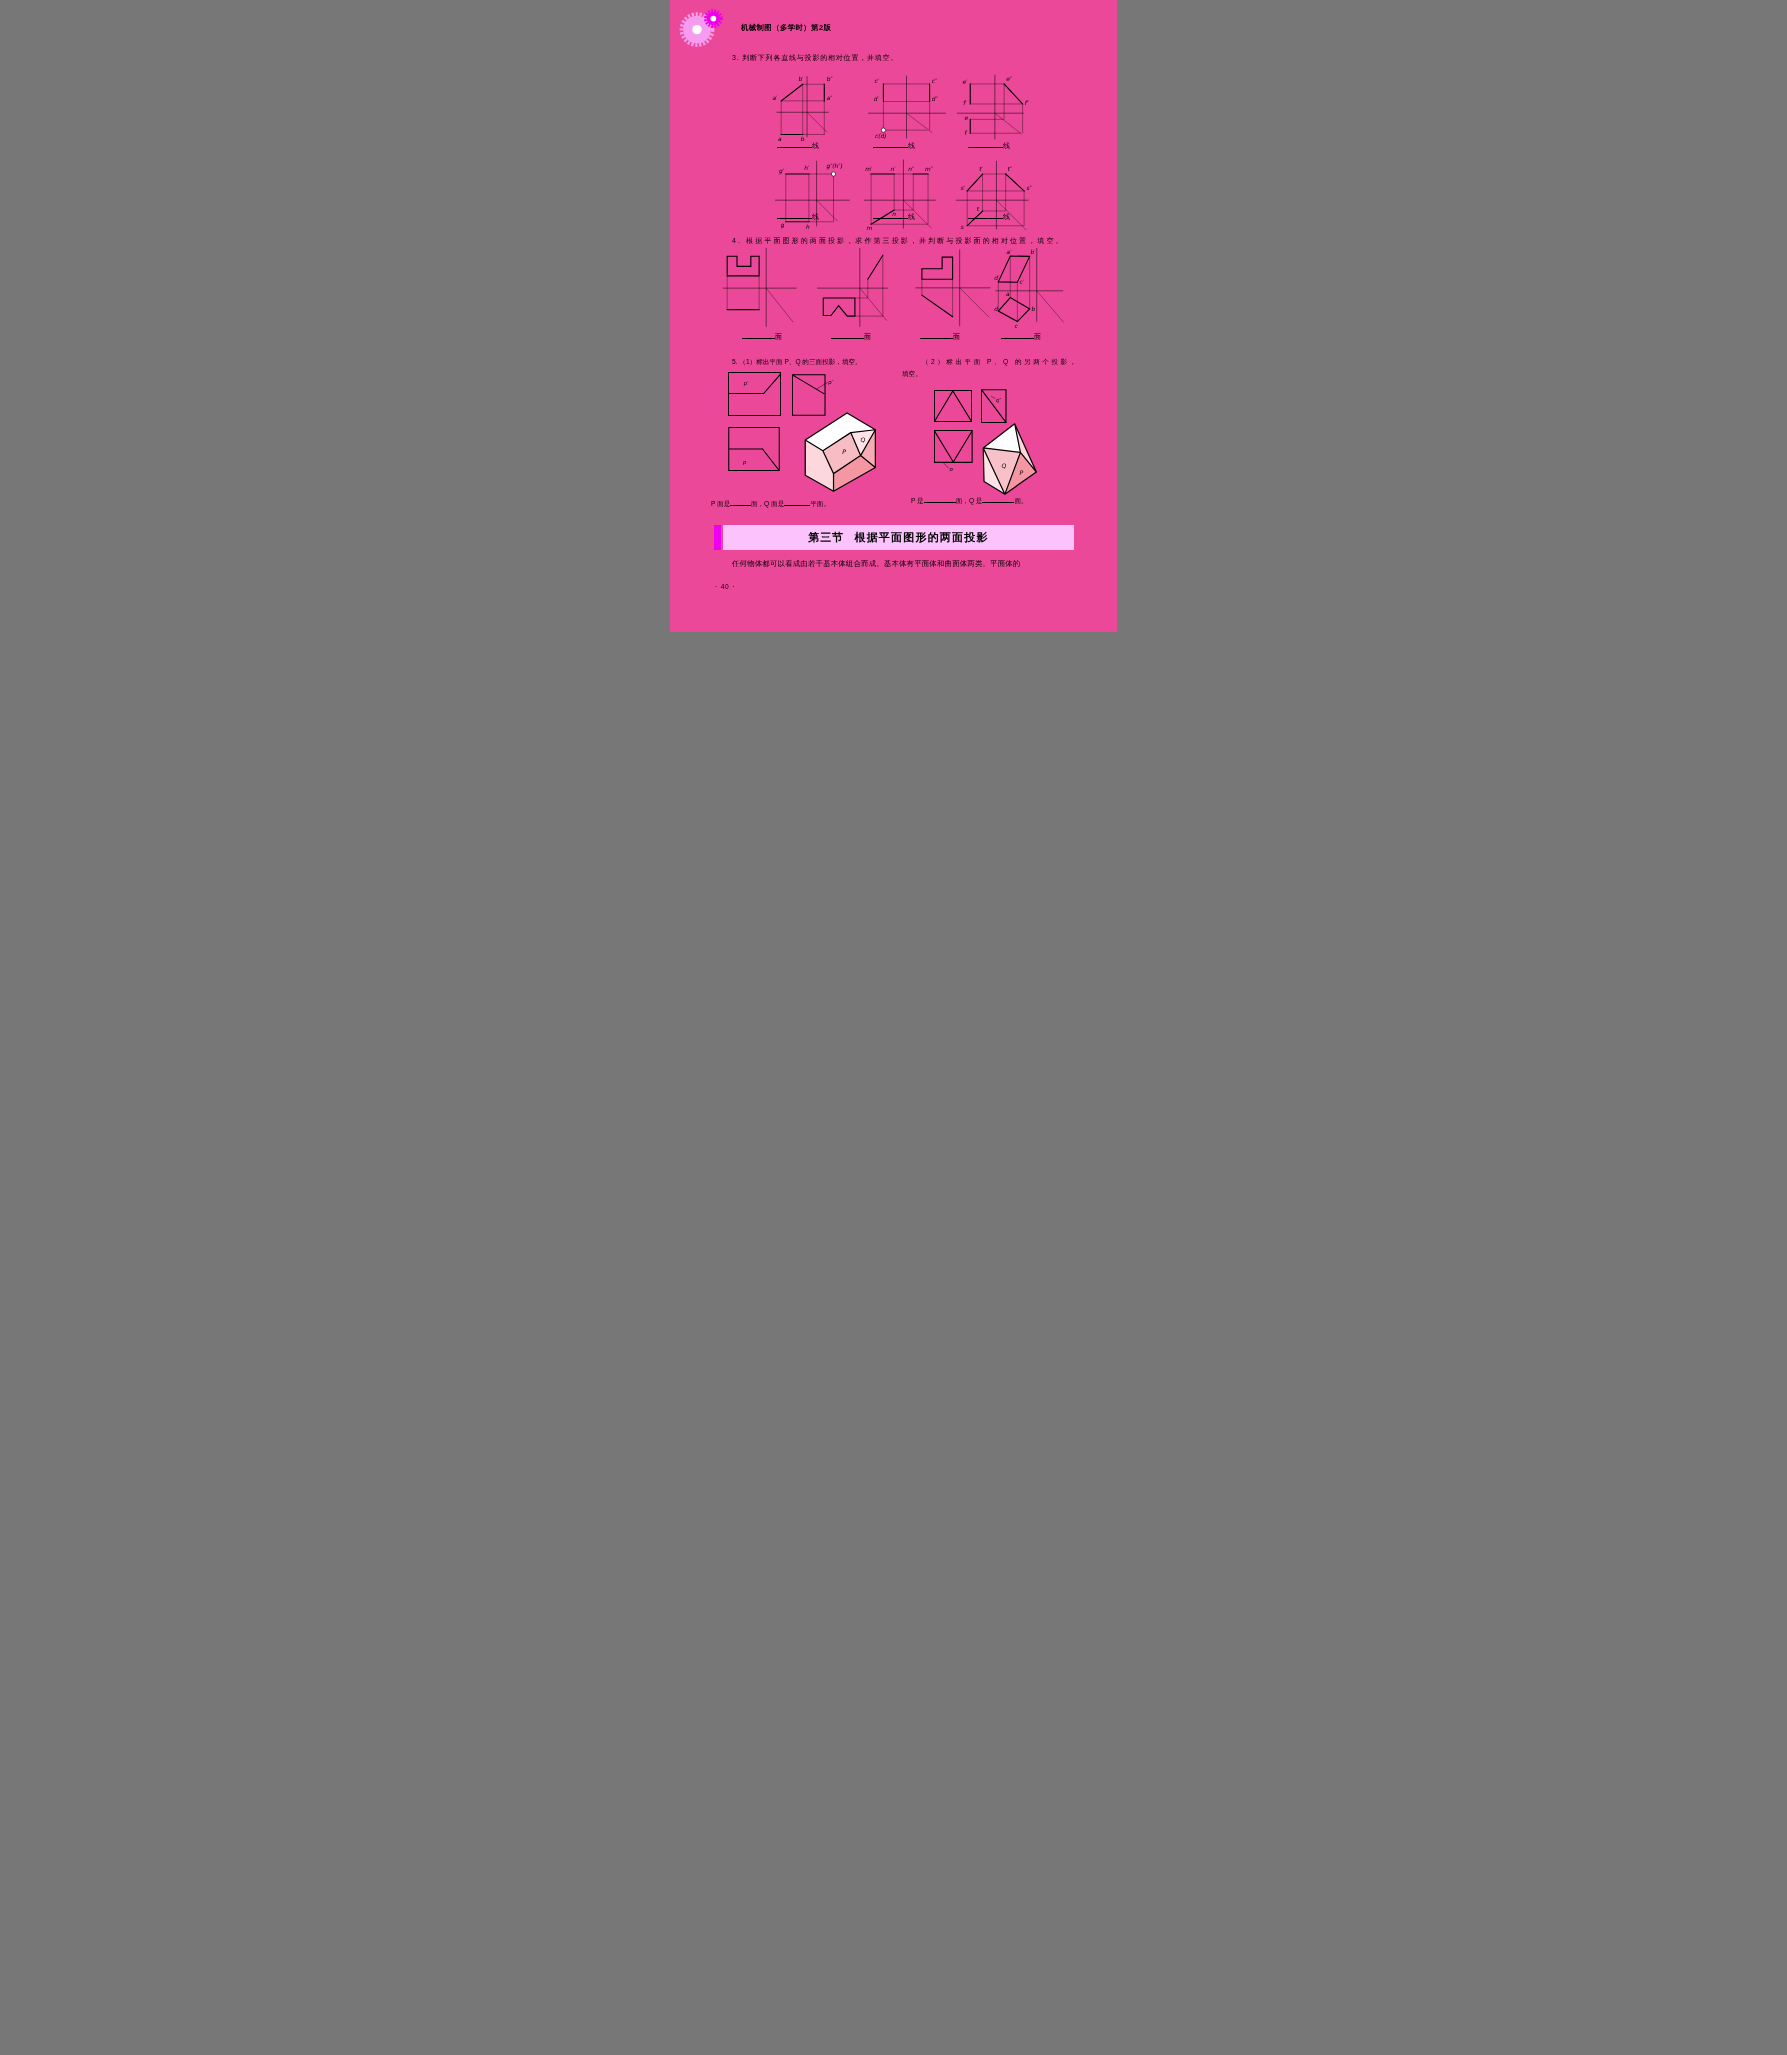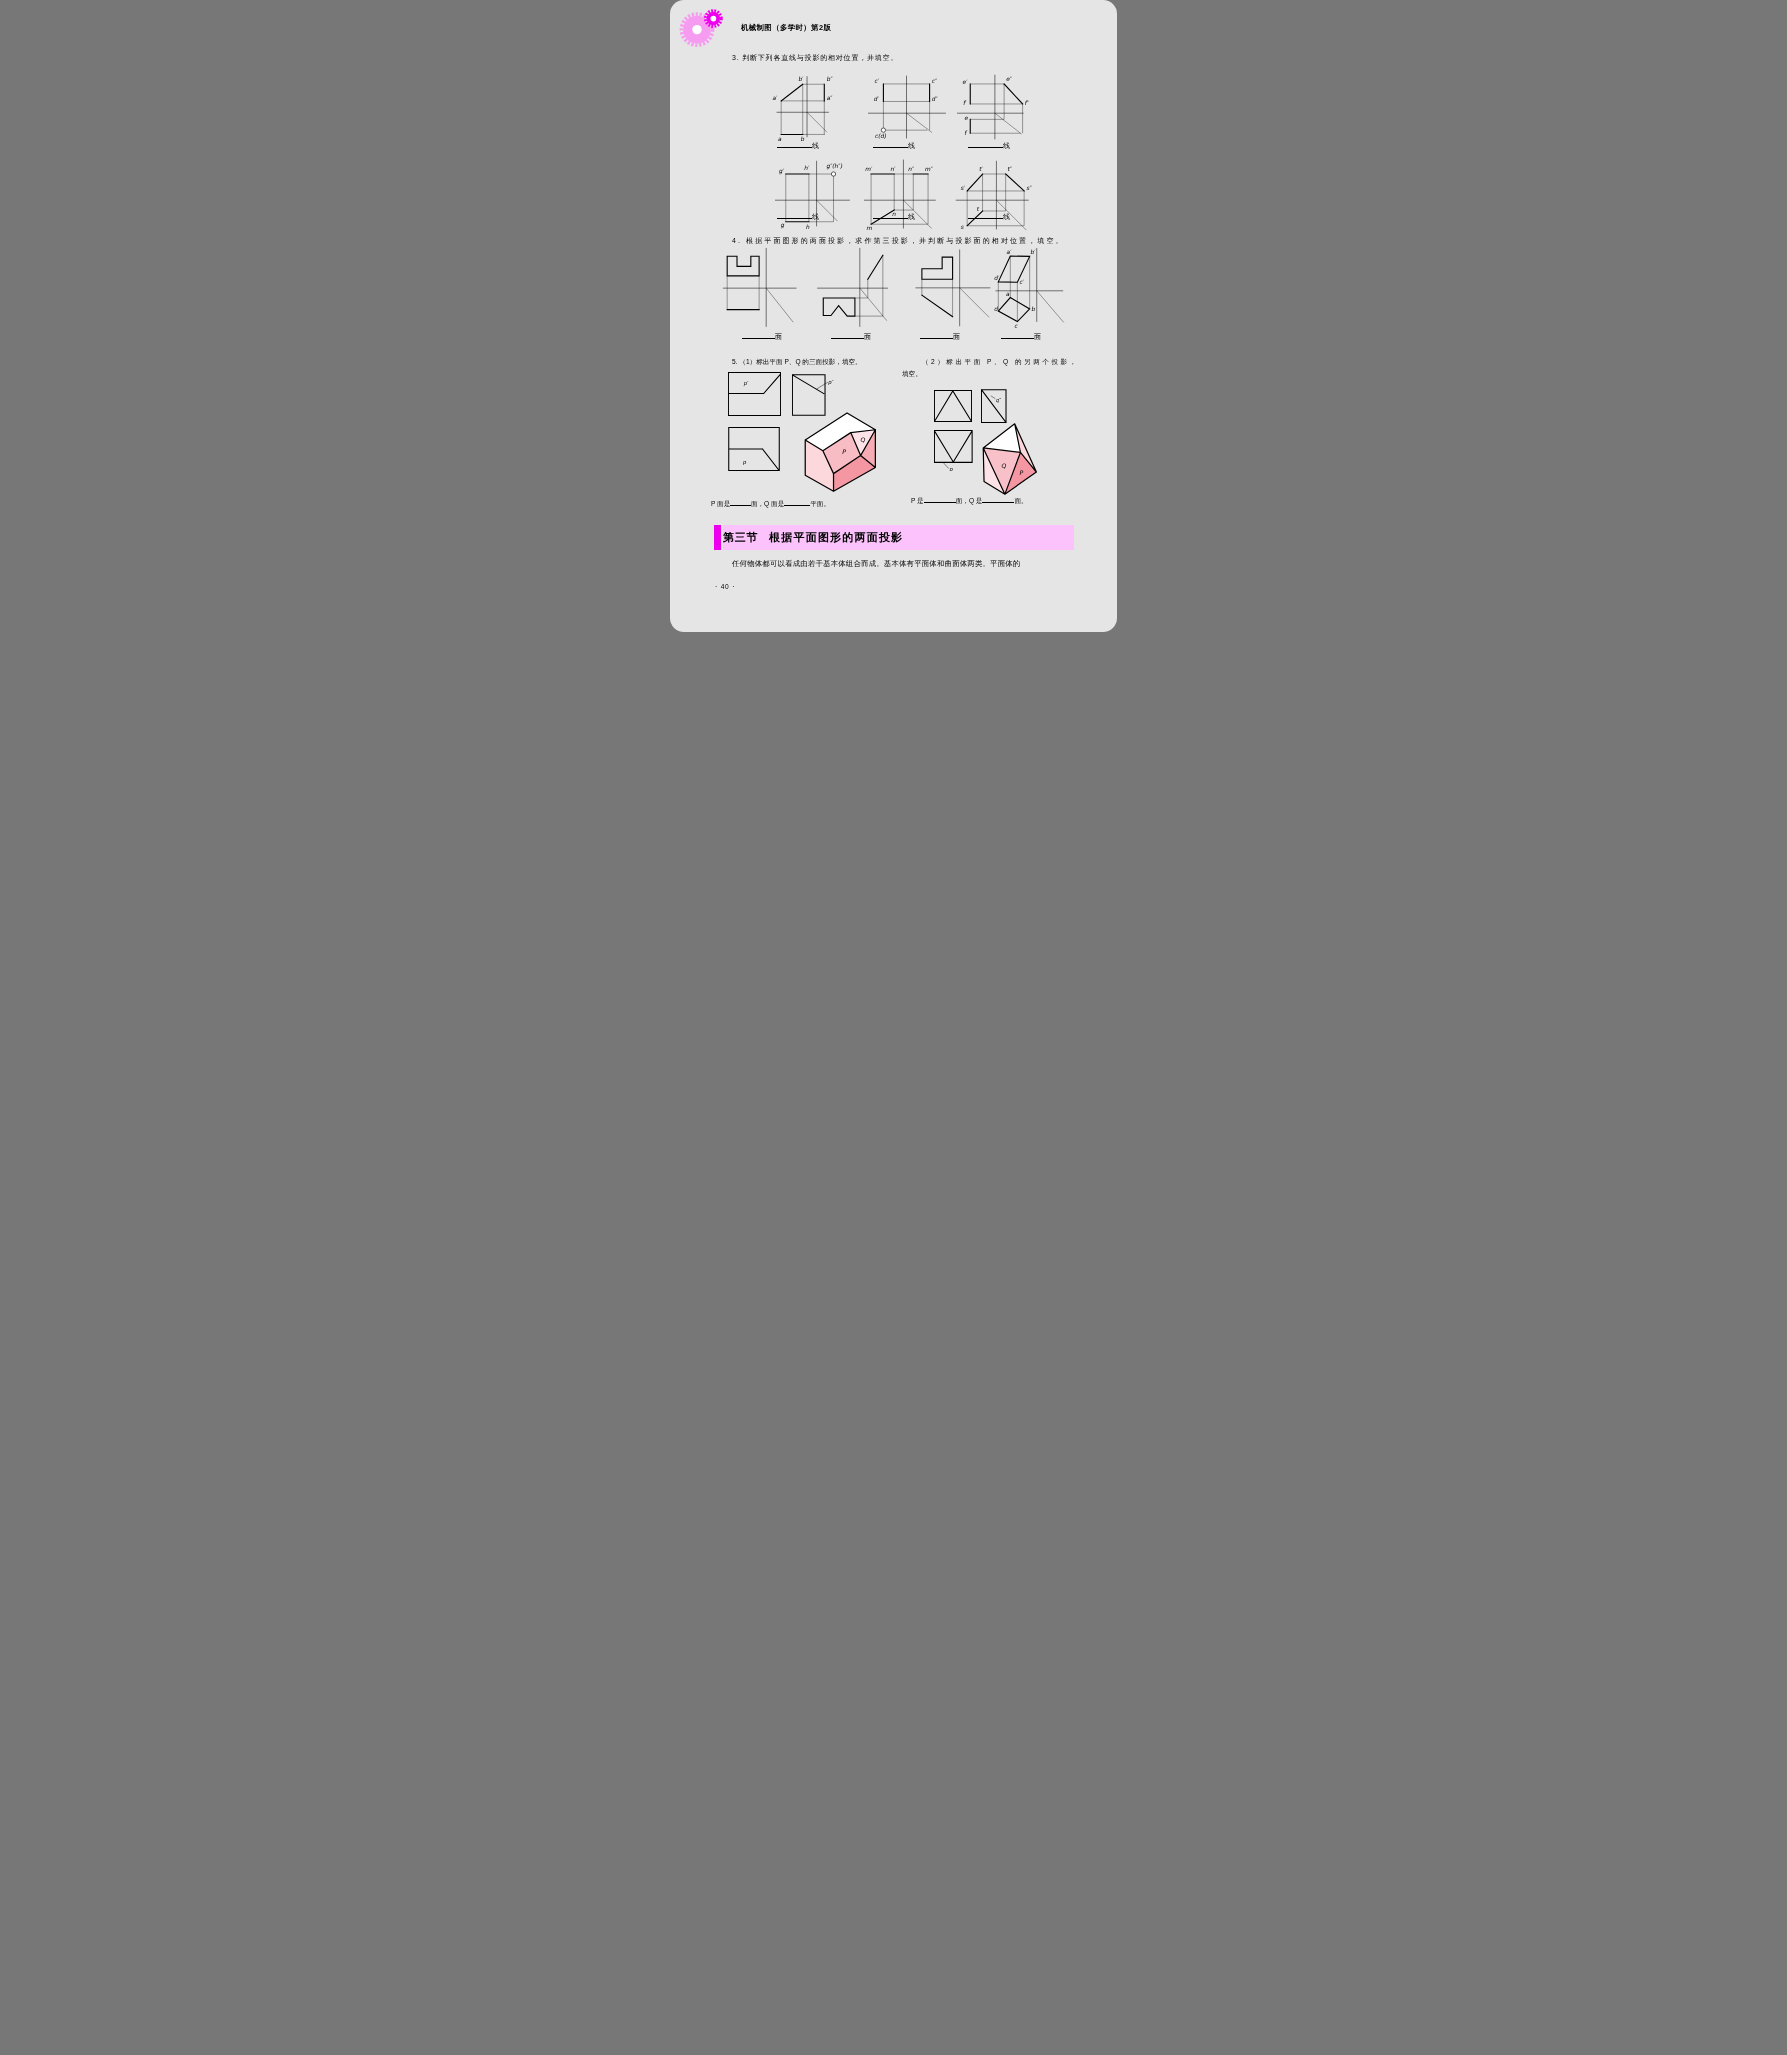--- a/index.html
+++ b/index.html
@@ -1,34 +1,34 @@
 <!DOCTYPE html>
 <html style="font-size:6.6px"><head>
 <meta charset="utf-8">
 <style>
   html,body{margin:0;padding:0;background:#777;}
-  .page{position:relative;width:447px;height:632px;background:#e5e5e5;margin:0 auto;
-        font-family:"Liberation Sans",sans-serif;color:#000;overflow:hidden;border-radius:14px;}
+  .page{position:relative;width:447px;height:632px;background:#ec4899;margin:0 auto;
+        font-family:"Liberation Sans",sans-serif;color:#000;overflow:hidden;}
   .abs{position:absolute;}
   .prompt{font-size:7px;white-space:nowrap;}
   svg text{font-family:"DejaVu Sans",sans-serif;font-style:italic;fill:#000;}
   .dg text{font-size:19px;}
   .sm text{font-size:13px;}
   .pict text{font-size:15px;}
   .thin{stroke:#000;stroke-width:1.2;fill:none;}
   .axis{stroke:#000;stroke-width:1.7;fill:none;}
   .thick{stroke:#000;stroke-width:3.6;fill:none;stroke-linecap:square;}
   .t2{stroke:#000;stroke-width:2.6;fill:none;stroke-linecap:square;}
   .t1{stroke:#000;stroke-width:1.1;fill:none;}
   .edge{stroke:#000;stroke-width:3;fill:none;stroke-linejoin:round;stroke-linecap:round;}
   .blankrow{font-size:7px;white-space:nowrap;}
   .blank{display:inline-block;border-bottom:0.8px solid #000;height:6.6px;vertical-align:baseline;}
   .fillrow{font-size:6.6px;white-space:nowrap;}
   .fillrow .blank{height:6.2px;}
-  .banner{display:flex;align-items:center;justify-content:flex-start;gap:10.7px;
+  .banner{display:flex;align-items:center;justify-content:center;gap:10.7px;
           font-weight:bold;font-size:11px;white-space:nowrap;}
   .banner .no{font-weight:900;letter-spacing:0.8px;}
   .banner .tt{letter-spacing:1.2px;}
   .body-text{font-size:7.4px;letter-spacing:0.2px;white-space:nowrap;text-align:right;}
   .pgnum{font-size:6.6px;letter-spacing:0.8px;}
 </style>
 </head>
 <body>
 
 <div class="page">

